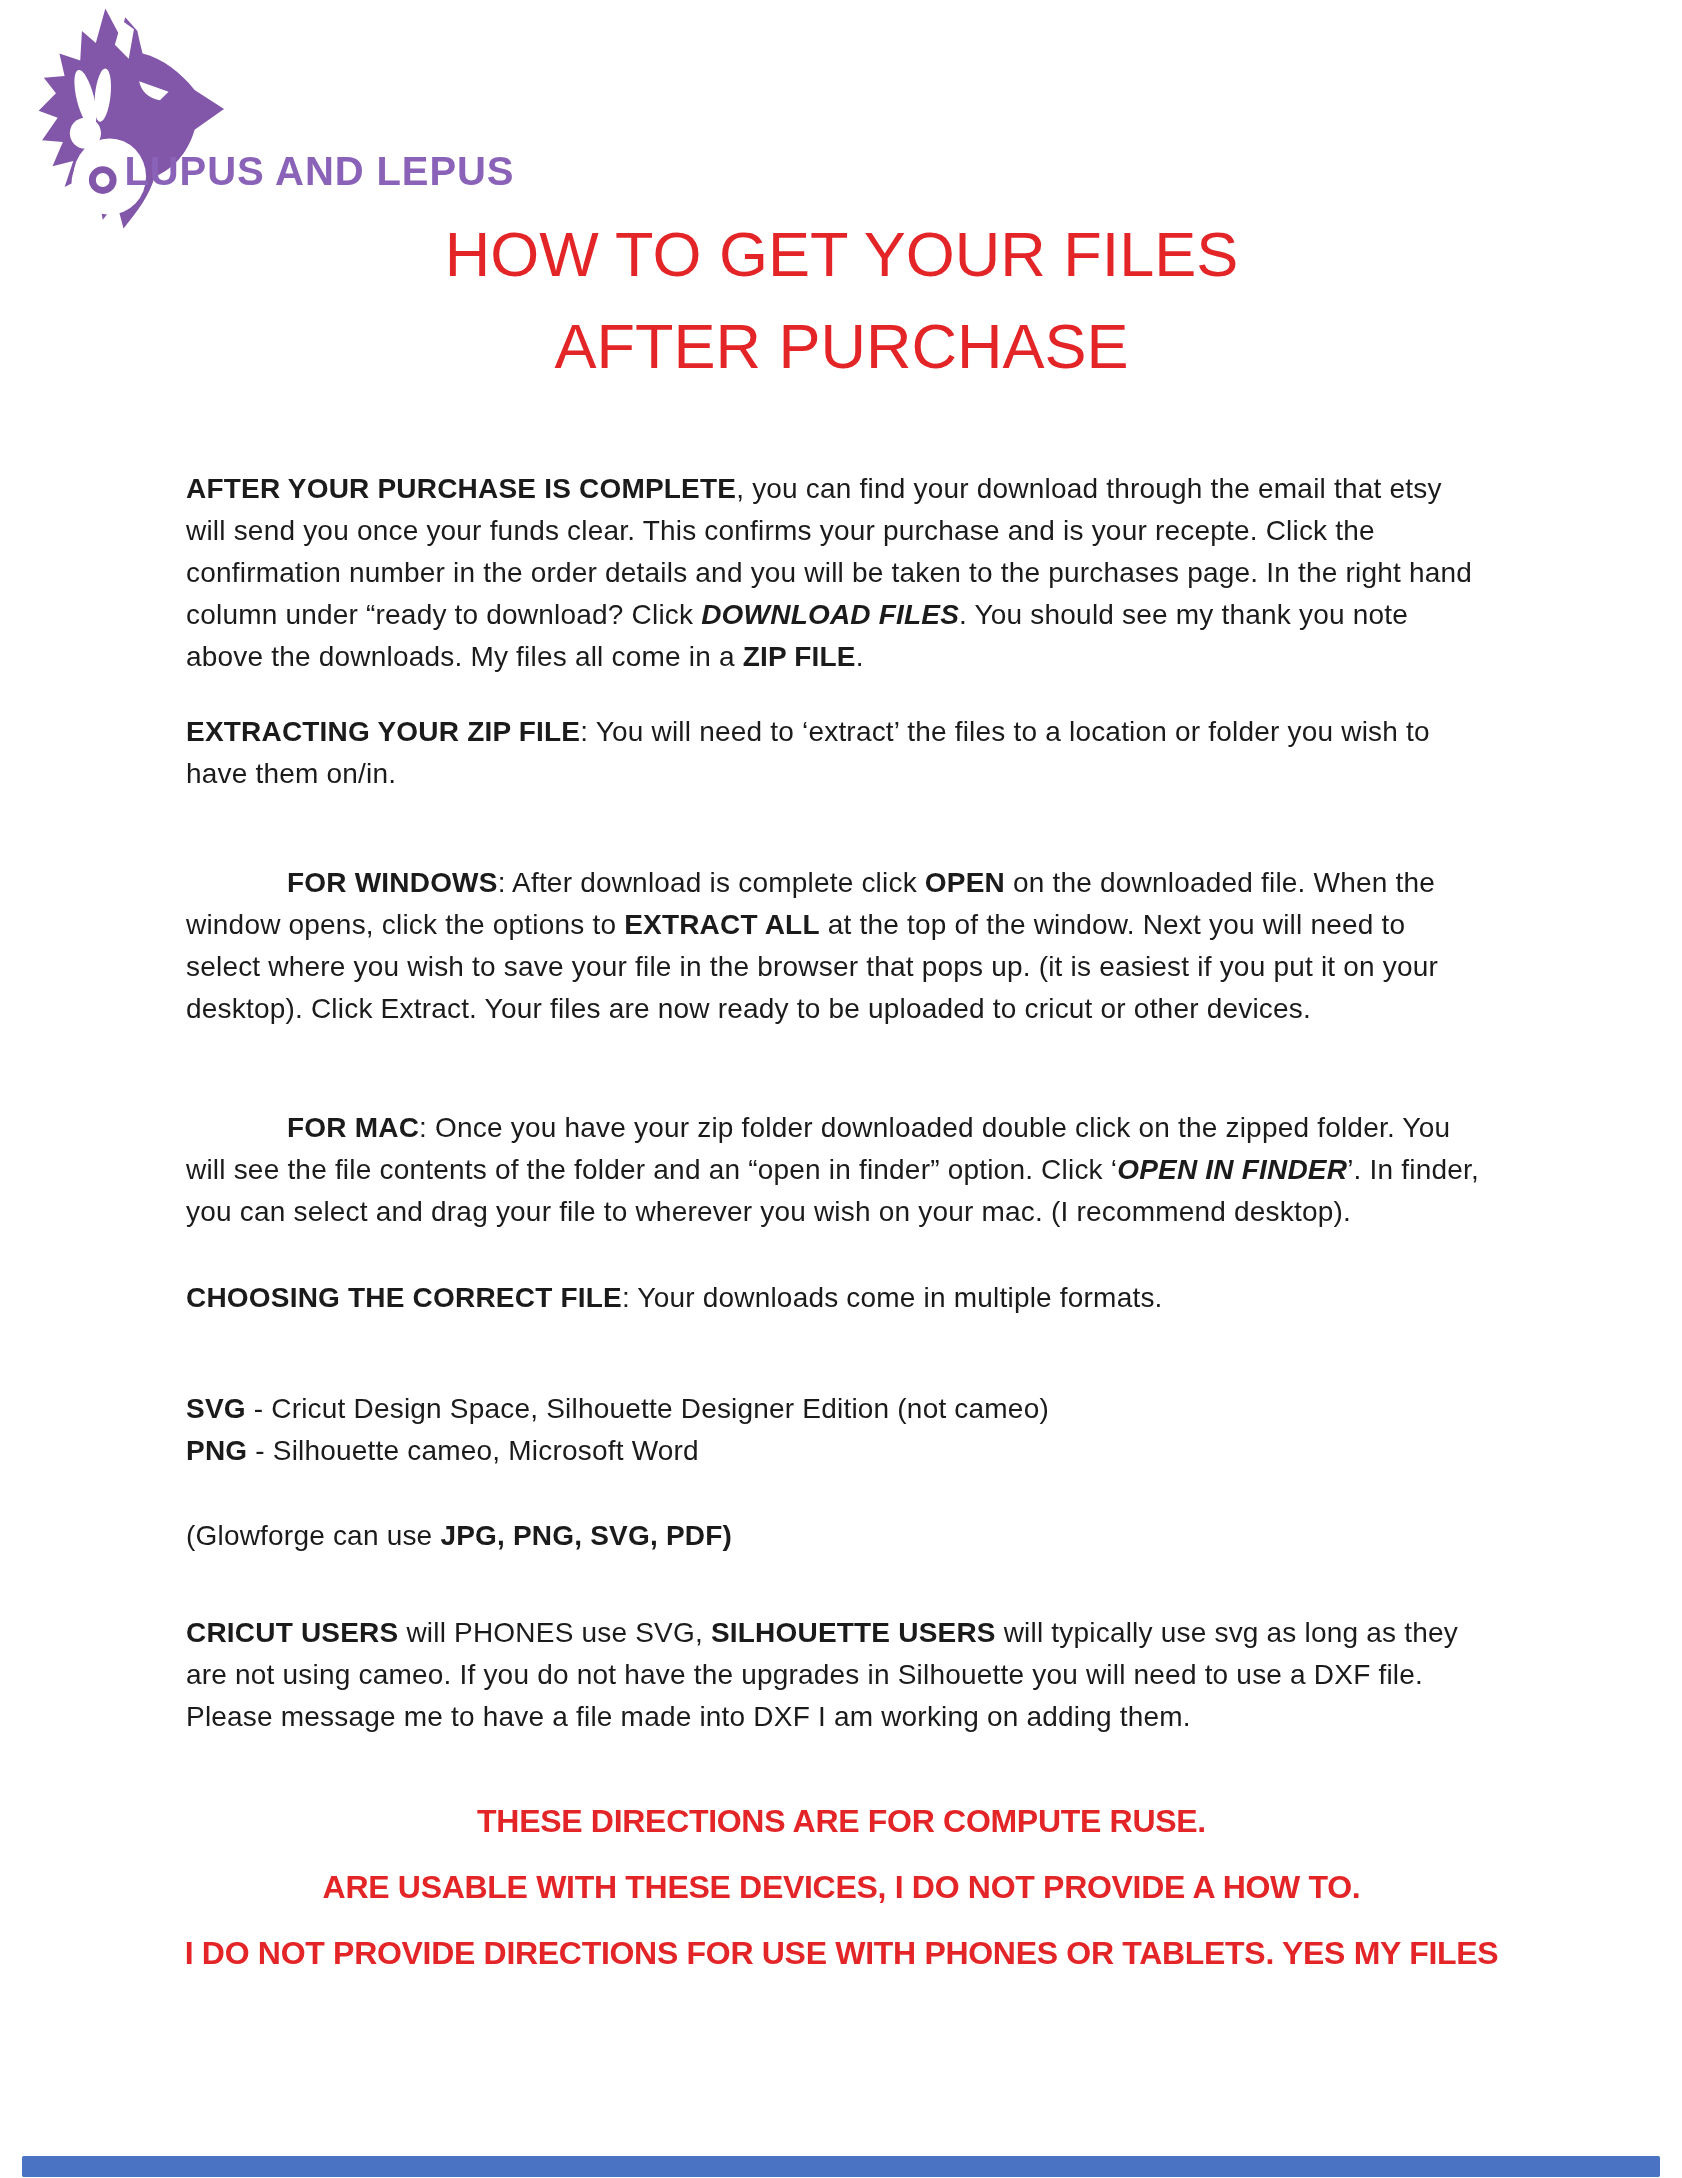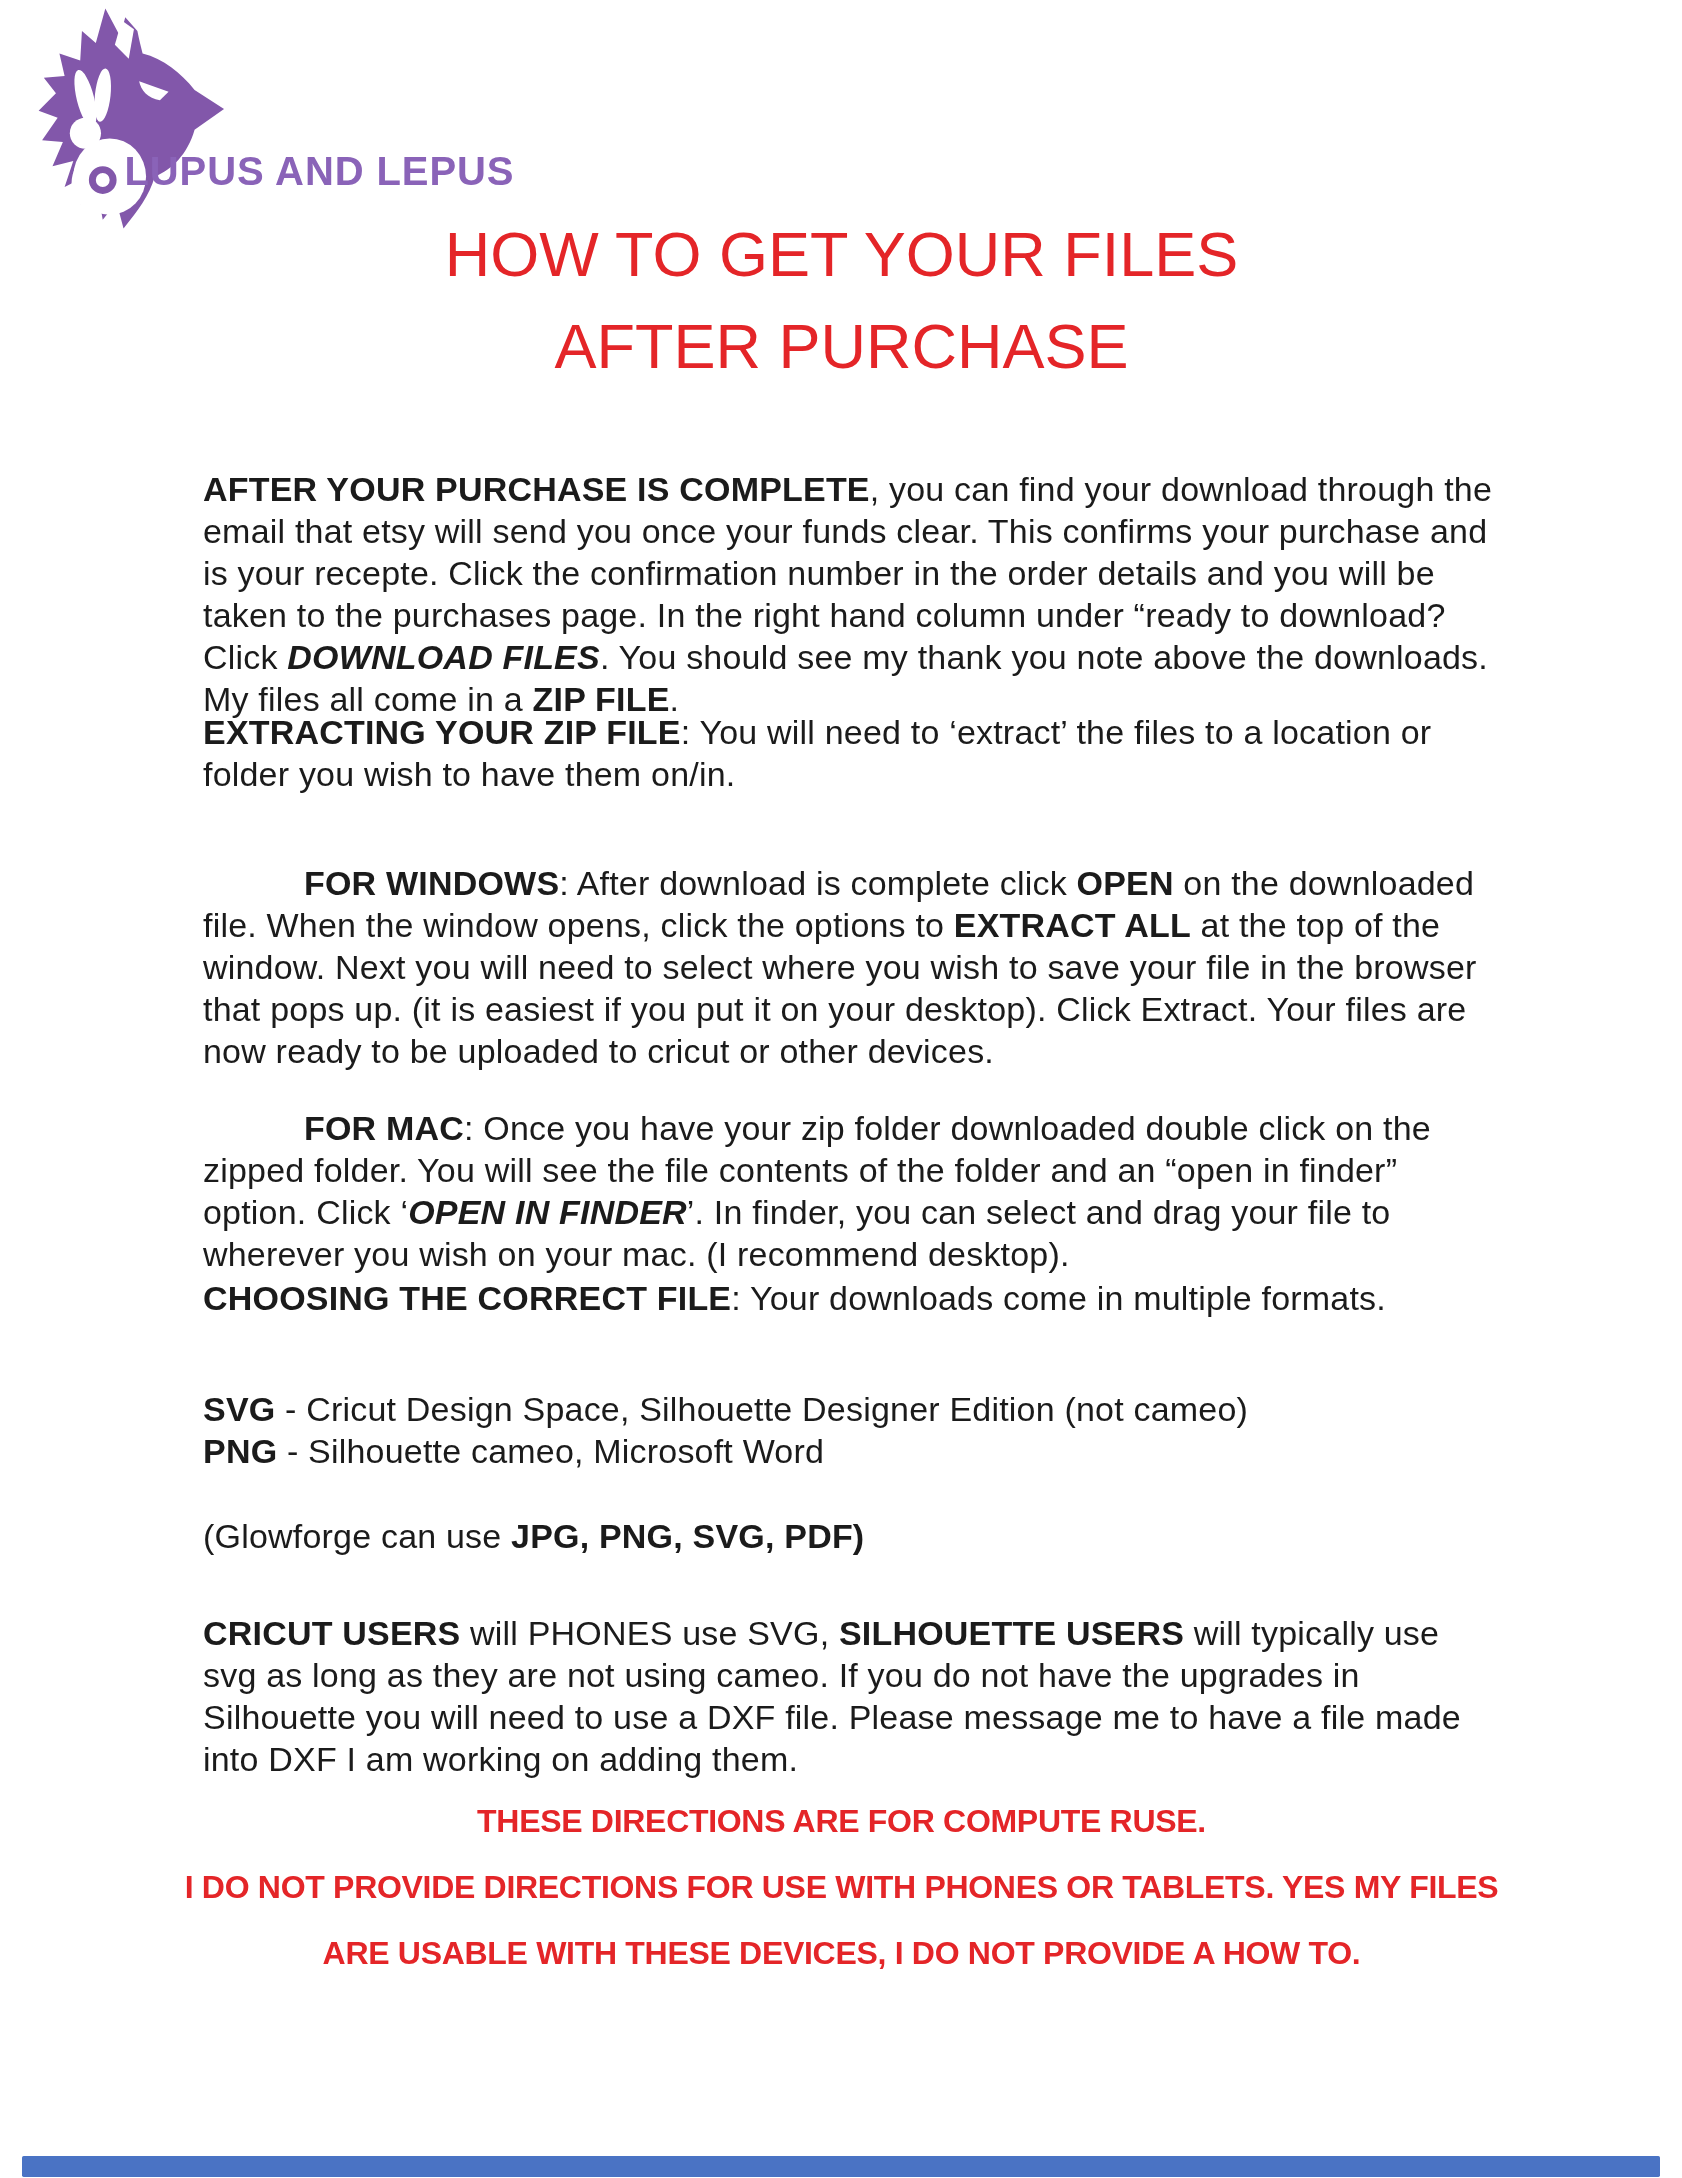--- a/index.html
+++ b/index.html
@@ -28,22 +28,22 @@
     font-size:40px;font-weight:bold;letter-spacing:0.9px;white-space:nowrap;
   }
   
   .title{
     position:absolute;top:208px;left:0;width:100%;
     text-align:center;color:var(--red);
     font-size:63px;line-height:92px;font-weight:400;
   }
   
   .body-text{
-    position:absolute;left:203px;width:1297px;margin:0;
-    font-size:34px;line-height:42px;letter-spacing:0.2px;
+    position:absolute;left:186px;width:1297px;margin:0;
+    font-size:28px;line-height:42px;letter-spacing:0.2px;
   }
   .indent{text-indent:101px;margin-top:24px;}
   .b{font-weight:bold;}
   .i{font-style:italic;}
   
   .warning{
     position:absolute;top:1788px;left:0;width:100%;
     text-align:center;color:var(--red);
     font-weight:bold;font-size:32px;line-height:66px;letter-spacing:-0.3px;
   }
@@ -99,20 +99,20 @@
   <p class="body-text" style="top:1277px"><span class="b">CHOOSING THE CORRECT FILE</span><span>: Your downloads come in multiple formats.</span></p>
 
   <p class="body-text" style="top:1388px"><span class="b">SVG</span><span> - Cricut Design Space, Silhouette Designer Edition (not cameo)</span></p>
   <p class="body-text" style="top:1430px"><span class="b">PNG</span><span> - Silhouette cameo, Microsoft Word</span></p>
   <p class="body-text" style="top:1515px"><span>(Glowforge can use </span><span class="b">JPG, PNG, SVG, PDF)</span></p>
 
   <p class="body-text" style="top:1612px"><span class="b">CRICUT USERS</span><span> will PHONES use SVG, </span><span class="b">SILHOUETTE USERS</span><span> will typically use svg as long as they are not using cameo. If you do not have the upgrades in Silhouette you will need to use a DXF file. Please message me to have a file made into DXF I am working on adding them.</span></p>
 
   <div class="warning">
     <div>THESE DIRECTIONS ARE FOR COMPUTE RUSE.</div>
+    <div>ARE USABLE WITH THESE DEVICES, I DO NOT PROVIDE A HOW TO.</div>
     <div>I DO NOT PROVIDE DIRECTIONS FOR USE WITH PHONES OR TABLETS. YES MY FILES</div>
-    <div>ARE USABLE WITH THESE DEVICES, I DO NOT PROVIDE A HOW TO.</div>
   </div>
 
   <div class="footer-bar"></div>
 
 </div>
 
 
 </body></html>

